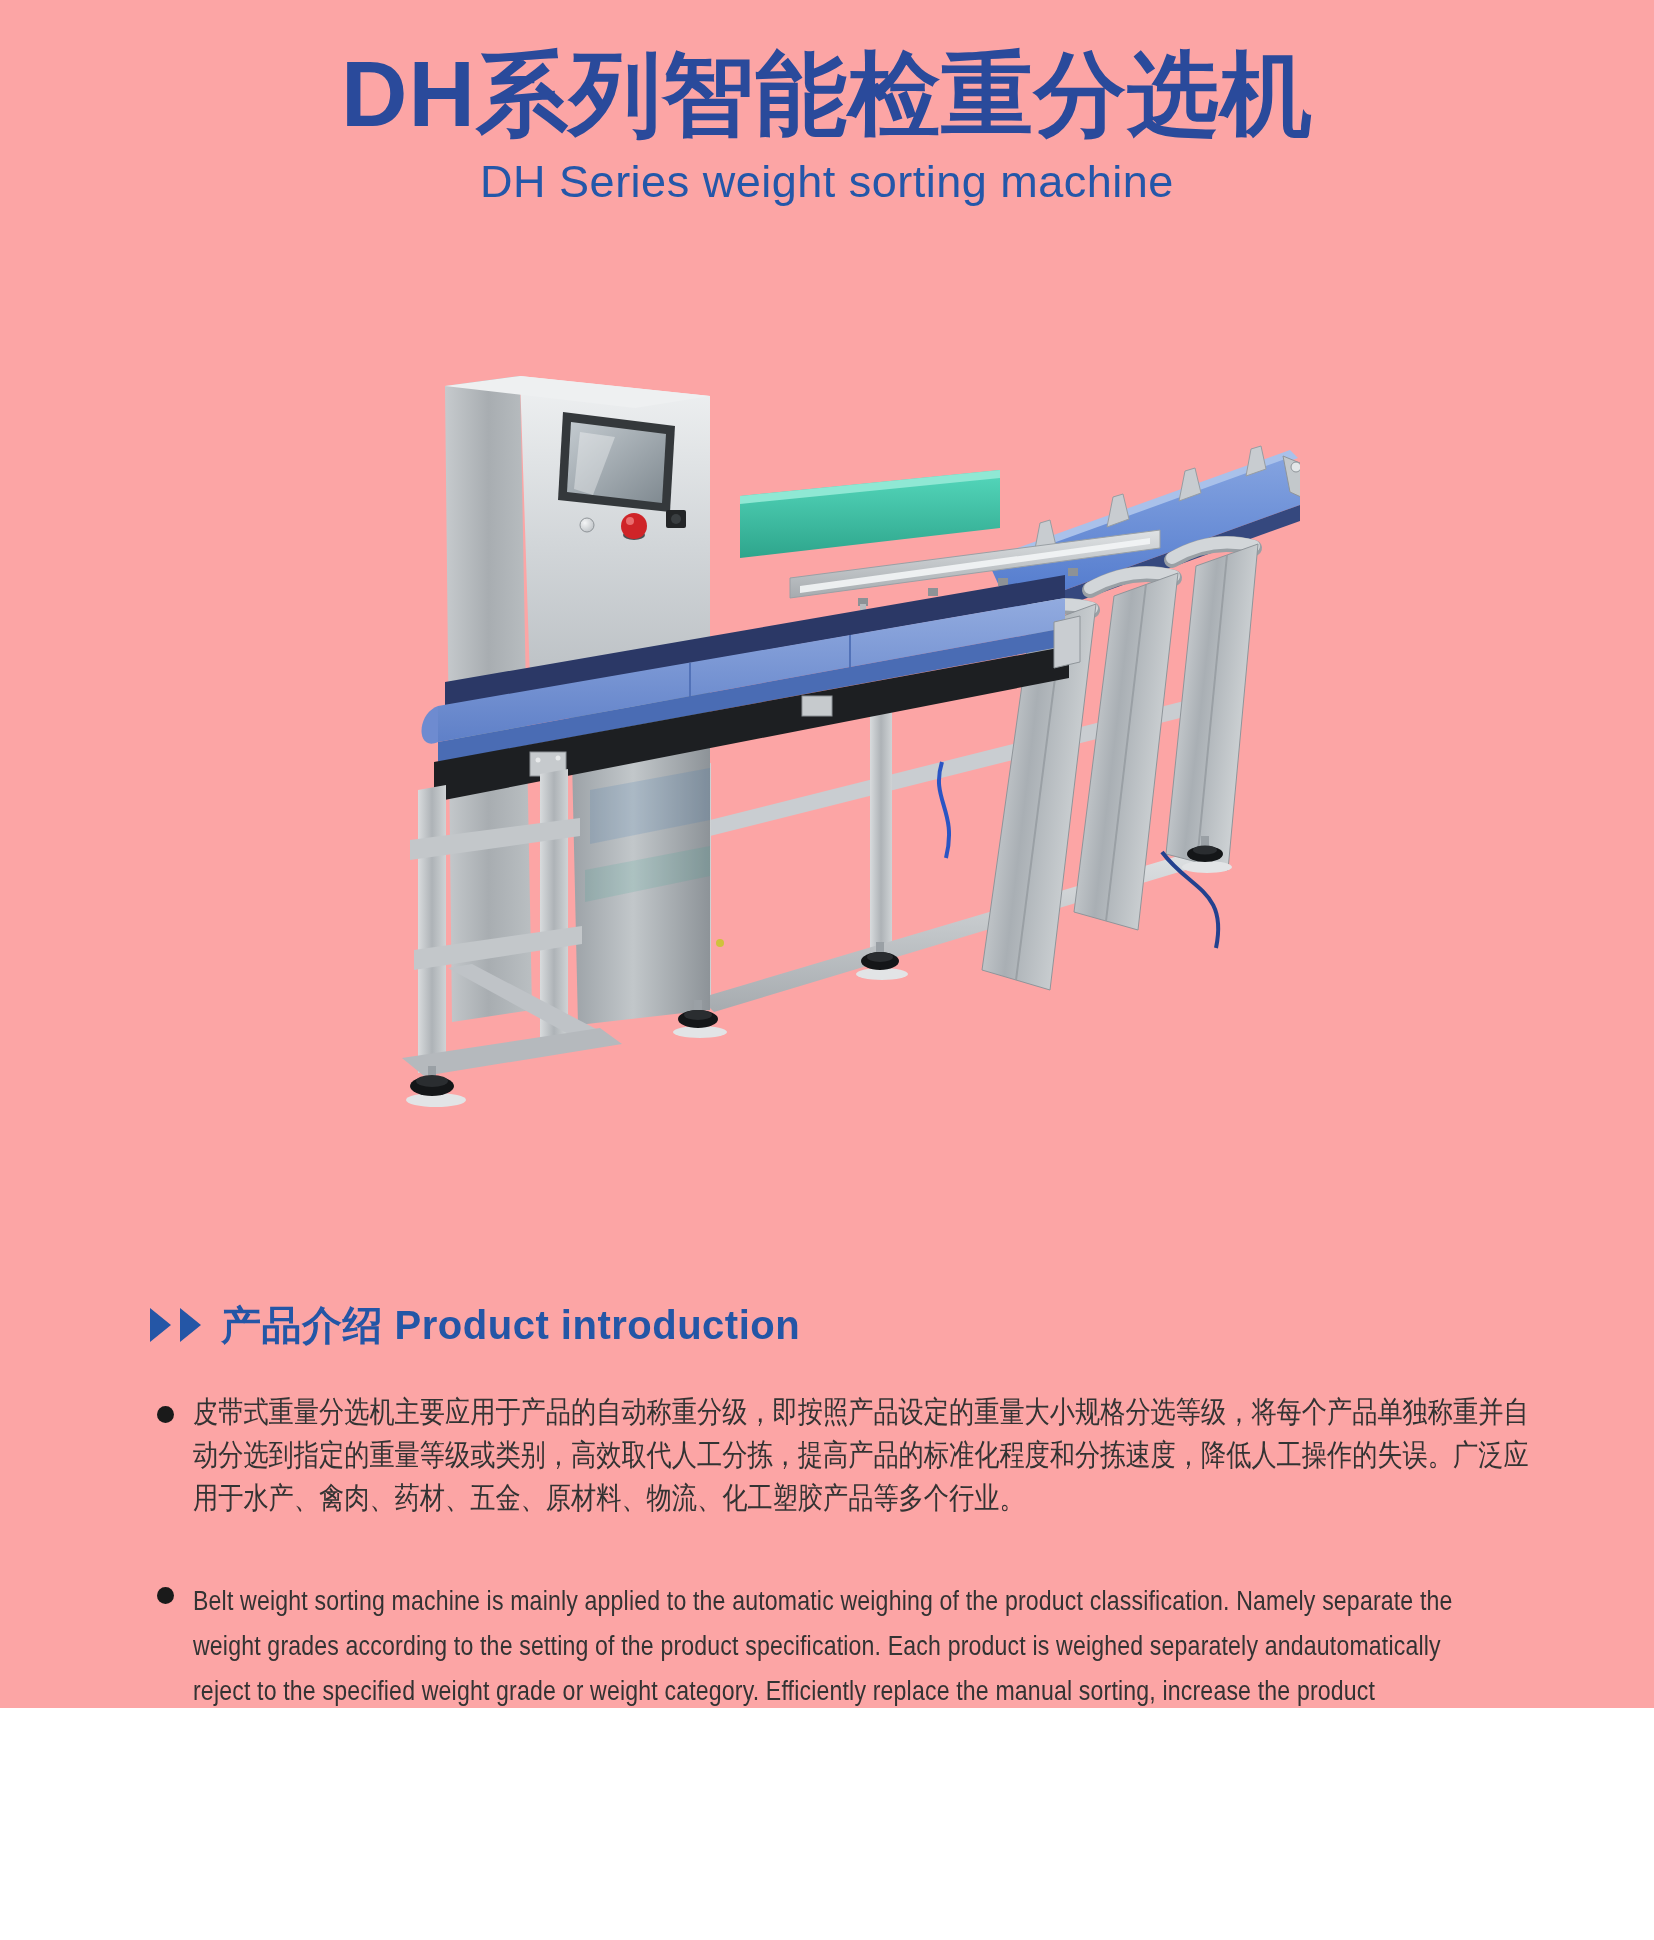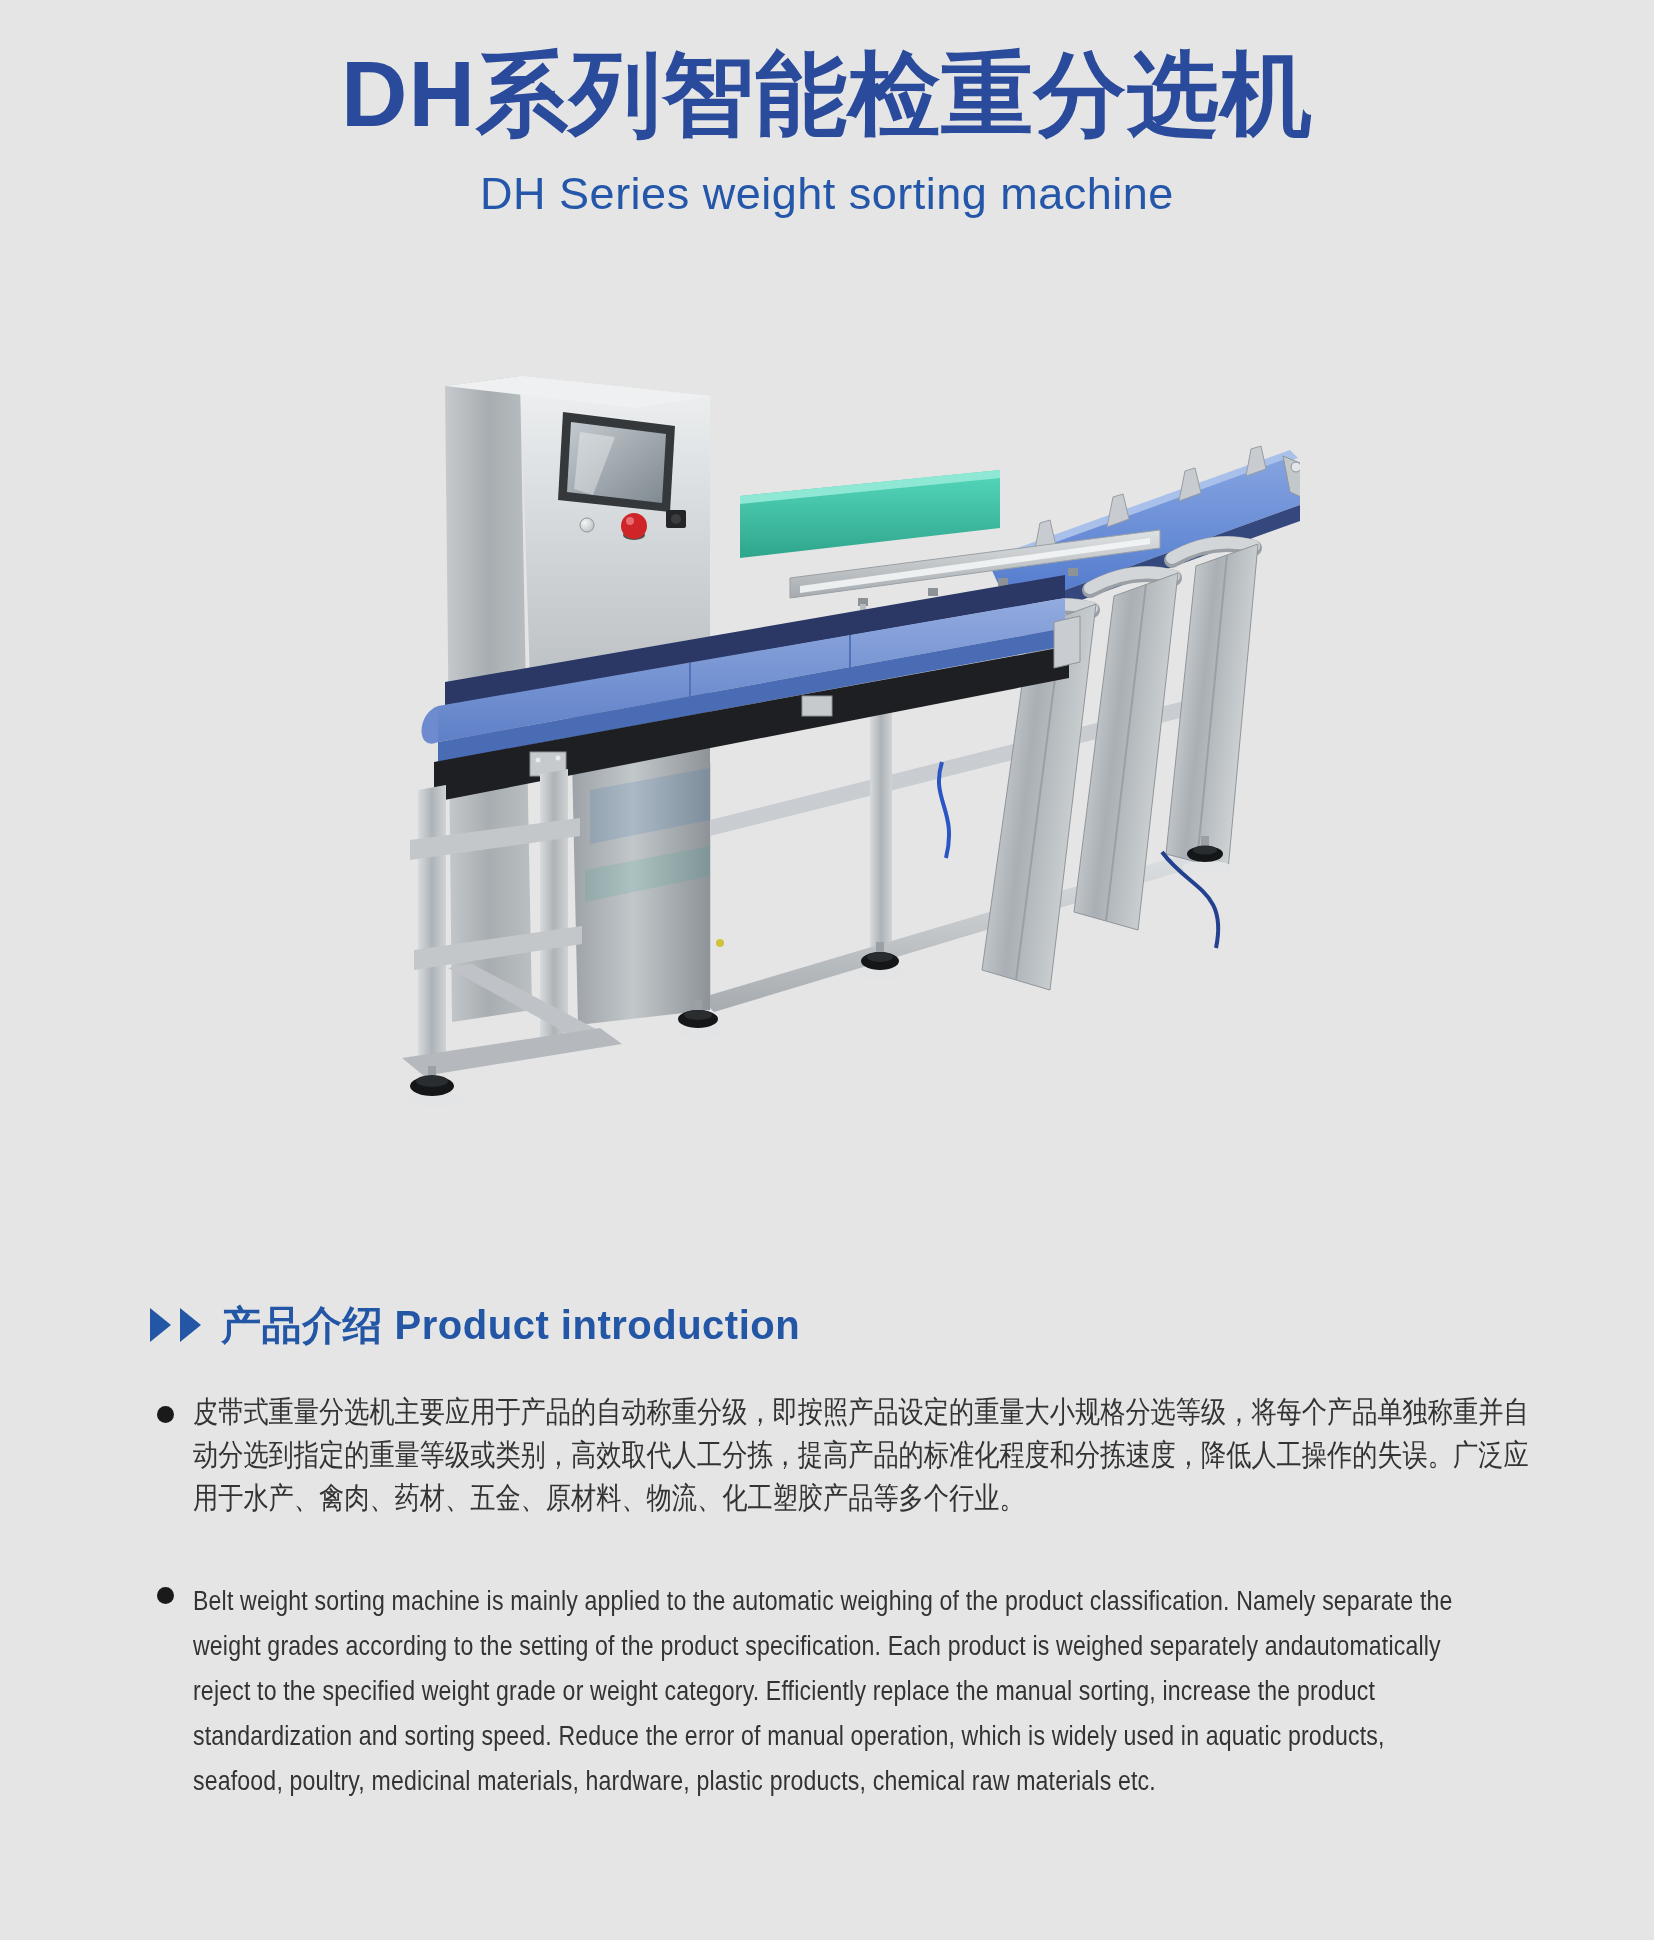--- a/index.html
+++ b/index.html
@@ -1,25 +1,25 @@
 <!DOCTYPE html>
 <html><head>
 <meta charset="utf-8">
 <style>
   html,body{margin:0;padding:0;background:#ffffff;}
   .page{
-    position:relative;width:1654px;height:1940px;background:#e5e5e5;
+    position:relative;width:1654px;height:1708px;background:#fca5a5;
     font-family:"Liberation Sans", sans-serif;overflow:hidden;
   }
   .page-title{
     position:absolute;top:42px;left:0;width:100%;text-align:center;
     font-size:92px;font-weight:bold;color:#2a4a9b;letter-spacing:1px;line-height:1.15;
   }
   .page-subtitle{
-    position:absolute;top:168px;left:0;width:100%;text-align:center;
+    position:absolute;top:156px;left:0;width:100%;text-align:center;
     font-size:45px;font-weight:400;color:#2457a9;letter-spacing:0.5px;
   }
   .machine-wrap{position:absolute;left:390px;top:370px;width:910px;height:750px;}
   .section-header{
     position:absolute;left:150px;top:1300px;display:flex;align-items:center;height:50px;
   }
   .tri{width:0;height:0;border-top:17px solid transparent;border-bottom:17px solid transparent;
     border-left:21px solid #2456a6;}
   .tri + .tri{margin-left:9px;}
   .section-title{margin-left:20px;font-size:40px;color:#2456a6;font-weight:700;letter-spacing:0.5px;}

